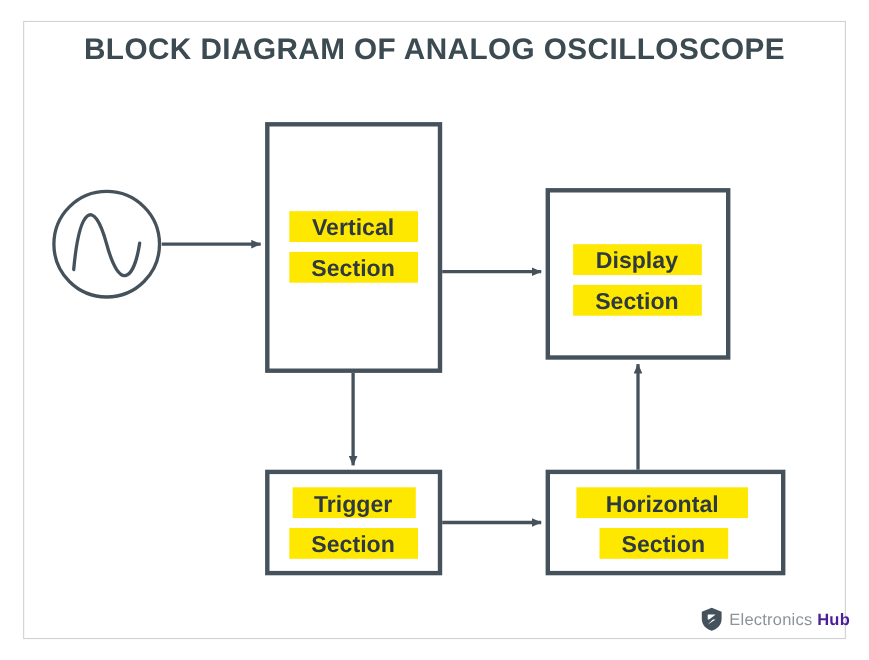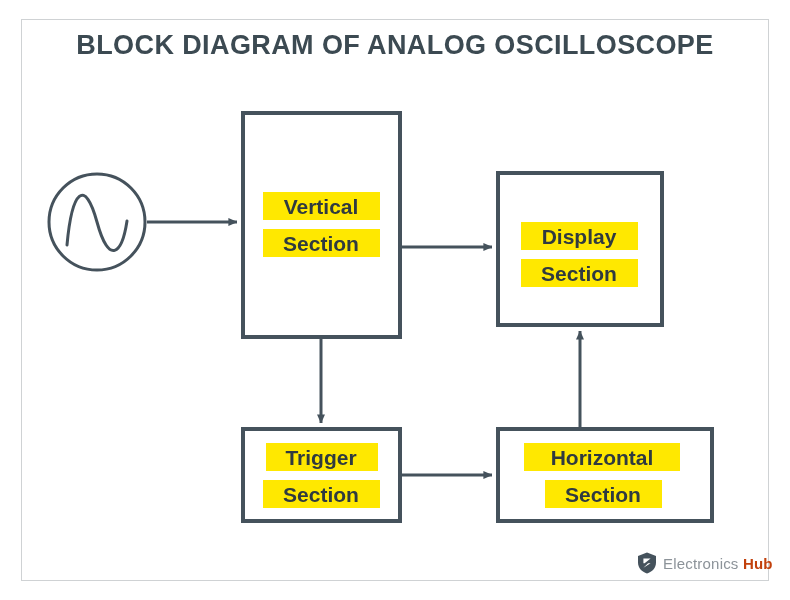--- a/index.html
+++ b/index.html
@@ -68,21 +68,21 @@
     gap: 6px;
   }
   #logo-text {
     font-family: "Liberation Sans", sans-serif;
     font-size: 15px;
     color: #8c9399;
     letter-spacing: 0.2px;
     white-space: nowrap;
   }
   #logo-text b {
-    color: #c2410c;
+    color: #4c1d95;
   }
 </style>
 </head>
 <body>
 
 <div id="page">
 
   <div id="frame"></div>
 
   <div id="title">BLOCK DIAGRAM OF ANALOG OSCILLOSCOPE</div>

